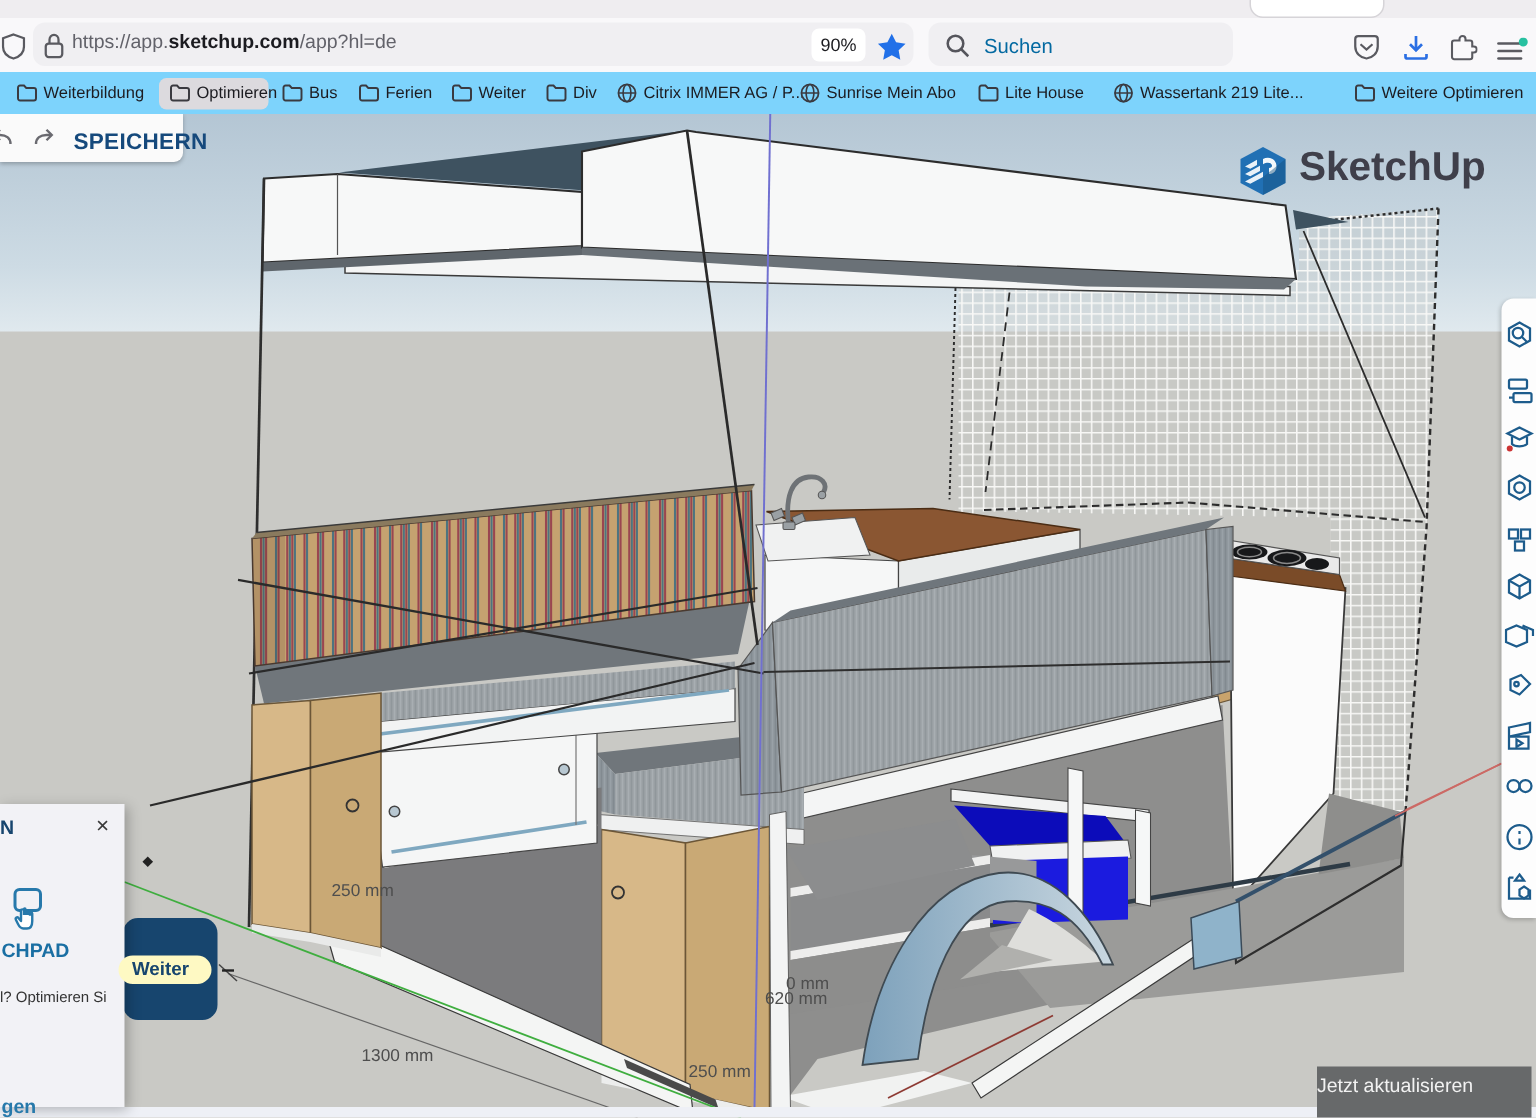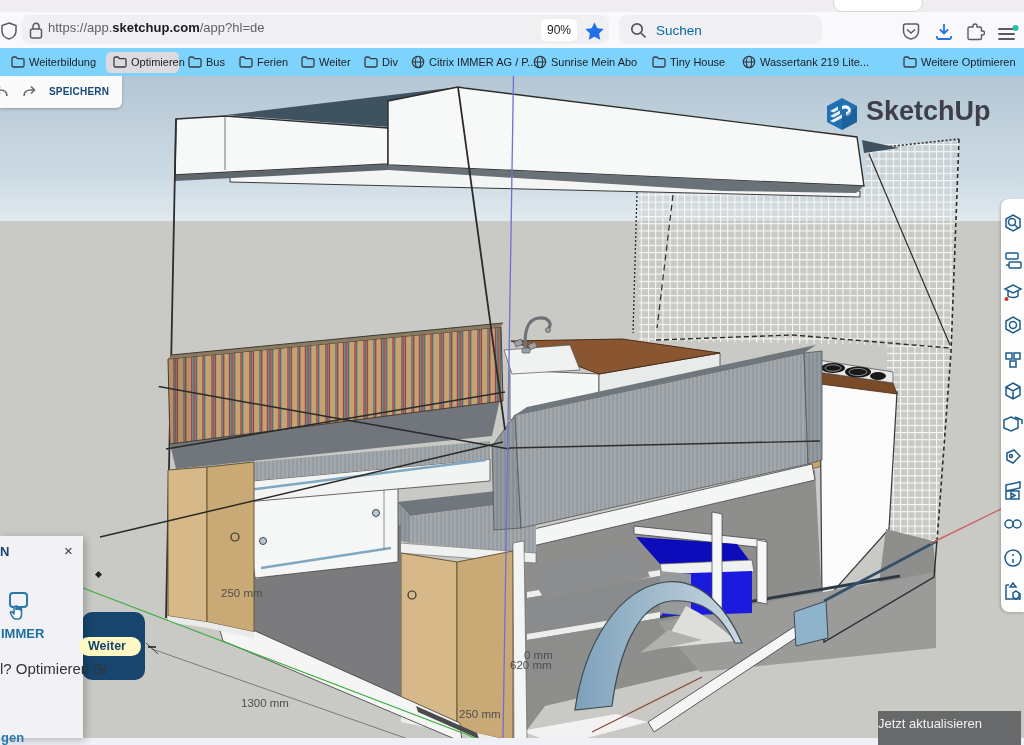--- a/index.html
+++ b/index.html
@@ -18,29 +18,29 @@
   .bmrow{position:absolute;left:0;top:48px;width:1024px;height:28px;background:#7dd3fc;font-size:11px;color:#1c1c21;}
   .navpill{position:absolute;left:106px;top:4px;width:73px;height:21px;background:#dcdade;border-radius:5px;}
   .bmi{position:absolute;top:7px;}
   .bmt{position:absolute;top:8px;line-height:13px;white-space:nowrap;}
   .urltext{position:absolute;left:48px;top:0;height:29px;line-height:31px;font-size:13px;color:#62626a;}
   .urltext b{color:#1b1b20;font-weight:700;}
   .suchen{position:absolute;left:656px;top:3px;height:29px;line-height:31px;font-size:13.5px;color:#0369a1;}
   
   .speichern{position:absolute;left:0;top:76px;width:122px;height:32px;background:#fafafa;
      border-radius:0 0 6px 0;box-shadow:0 1px 3px rgba(0,0,0,.25);z-index:5;}
-  .speichern .txt{position:absolute;left:49px;top:10px;font-size:10px;font-weight:700;color:#15497c;letter-spacing:.2px;}
+  .speichern .txt{position:absolute;left:49px;top:10px;font-size:15px;font-weight:700;color:#15497c;letter-spacing:.2px;}
   .rtoolbar{position:absolute;left:1001px;top:199px;width:23px;height:413px;background:#fdfdfd;
      border-radius:8px 0 0 8px;box-shadow:-1px 1px 3px rgba(0,0,0,.2);z-index:5;}
   .dialog{position:absolute;left:0;top:536px;width:83px;height:202px;background:#f2f2f6;
      box-shadow:2px 2px 8px rgba(0,0,0,.25);z-index:6;font-family:"Liberation Sans",sans-serif;}
   .dlg-n{position:absolute;left:0;top:8px;font-size:13px;font-weight:700;color:#17456e;}
   .dlg-x{position:absolute;left:64px;top:6px;font-size:15px;color:#3a3a3a;}
   .dlg-chpad{position:absolute;left:1px;top:90px;font-size:13px;font-weight:700;color:#1a6fa3;}
-  .dlg-q{position:absolute;left:0;top:124px;font-size:15px;color:#333;white-space:nowrap;}
+  .dlg-q{position:absolute;left:0;top:124px;font-size:10px;color:#333;white-space:nowrap;}
   .dlg-gen{position:absolute;left:1px;top:174px;font-size:13px;font-weight:700;color:#2779ab;margin-top:20px;}
   .navy{position:absolute;left:82px;top:612px;width:63px;height:68px;background:#17456e;border-radius:10px;z-index:5;}
   .pill{position:absolute;left:79px;top:637px;width:62px;height:19px;background:#fef9c3;border-radius:10px;z-index:6;
      font-size:12.5px;font-weight:700;color:#17456e;text-align:left;padding-left:0;text-indent:9px;line-height:19px;}
   .jetzt{position:absolute;left:878px;top:711px;width:143px;height:40px;background:#67696a;z-index:5;
      font-size:13px;color:#f2f2f2;line-height:26px;}
   .bstrip{position:absolute;left:0;top:738px;width:1024px;height:7px;background:#eef0f6;z-index:4;}
   .sulogo{position:absolute;left:824px;top:97px;z-index:4;height:32px;}
   .sulogo .word{position:absolute;left:42px;top:-1px;font-size:27px;font-weight:600;color:#3f3f4a;letter-spacing:0;}
 </style>
@@ -331,21 +331,21 @@
     <div class="bmt" style="left:429px">Citrix IMMER AG / P...</div>
     <svg class="bmi" style="left:533px" width="14" height="14" viewBox="0 0 14 14">
           <circle cx="7" cy="7" r="5.7" fill="none" stroke="#3a3a40" stroke-width="1.2"></circle>
           <ellipse cx="7" cy="7" rx="2.6" ry="5.7" fill="none" stroke="#3a3a40" stroke-width="1.1"></ellipse>
           <line x1="1.3" y1="7" x2="12.7" y2="7" stroke="#3a3a40" stroke-width="1.1"></line>
         </svg>
     <div class="bmt" style="left:551px">Sunrise Mein Abo</div>
     <svg class="bmi" style="left:652px" width="14" height="13" viewBox="0 0 14 13">
           <path d="M1 3.5 C1 2.7 1.6 2 2.4 2 H5 L6.5 3.6 H11.6 C12.4 3.6 13 4.2 13 5 V10.5 C13 11.3 12.4 12 11.6 12 H2.4 C1.6 12 1 11.3 1 10.5 Z" fill="none" stroke="#3a3a40" stroke-width="1.3"></path>
         </svg>
-    <div class="bmt" style="left:670px">Tiny House</div>
+    <div class="bmt" style="left:670px">Lite House</div>
     <svg class="bmi" style="left:742px" width="14" height="14" viewBox="0 0 14 14">
           <circle cx="7" cy="7" r="5.7" fill="none" stroke="#3a3a40" stroke-width="1.2"></circle>
           <ellipse cx="7" cy="7" rx="2.6" ry="5.7" fill="none" stroke="#3a3a40" stroke-width="1.1"></ellipse>
           <line x1="1.3" y1="7" x2="12.7" y2="7" stroke="#3a3a40" stroke-width="1.1"></line>
         </svg>
     <div class="bmt" style="left:760px">Wassertank 219 Lite...</div>
     <svg class="bmi" style="left:903px" width="14" height="13" viewBox="0 0 14 13">
           <path d="M1 3.5 C1 2.7 1.6 2 2.4 2 H5 L6.5 3.6 H11.6 C12.4 3.6 13 4.2 13 5 V10.5 C13 11.3 12.4 12 11.6 12 H2.4 C1.6 12 1 11.3 1 10.5 Z" fill="none" stroke="#3a3a40" stroke-width="1.3"></path>
         </svg>
     <div class="bmt" style="left:921px">Weitere Optimieren</div>
@@ -395,21 +395,21 @@
     </g>
   </svg>
 </div>
 <div class="dialog">
   <div class="dlg-n">N</div>
   <div class="dlg-x">×</div>
   <svg style="position:absolute;left:4px;top:56px" width="24" height="30" viewBox="0 0 24 30">
     <rect x="6" y="1" width="17" height="14" rx="3" fill="none" stroke="#2779ab" stroke-width="2"></rect>
     <path d="M10 9 V5.5 C10 4.4 11 4.4 11 5.5 V9 M11 9 V7 C11 6 12.5 6 12.5 7 V9 M12.5 9 V7.5 C12.5 6.6 14 6.6 14 7.5 V9.5 M14 9.5 V8 C14 7.2 15.5 7.2 15.5 8 V13 C15.5 16 14.5 18 12 18 H9.5 C8 18 7 17 6 15 L4.5 12 C4 11 5.5 10 6.3 11 L8 13 V6 C8 5 10 5 10 6" fill="#fff" stroke="#2779ab" stroke-width="1.6" stroke-linejoin="round" transform="translate(2,9)"></path>
   </svg>
-  <div class="dlg-chpad">IMMER</div>
+  <div class="dlg-chpad">CHPAD</div>
   <div class="dlg-q">l? Optimieren Si</div>
   <div class="dlg-gen">gen</div>
 </div>
 <div class="navy"></div>
 <div class="pill">Weiter</div>
 <div class="jetzt">Jetzt aktualisieren</div>
 <div class="bstrip"></div>
 <div class="sulogo">
   <svg width="36" height="34" viewBox="0 0 36 34">
     <path d="M18 1 L33 9 V25 L18 33 L3 25 V9 Z" fill="#2170b4"></path>

